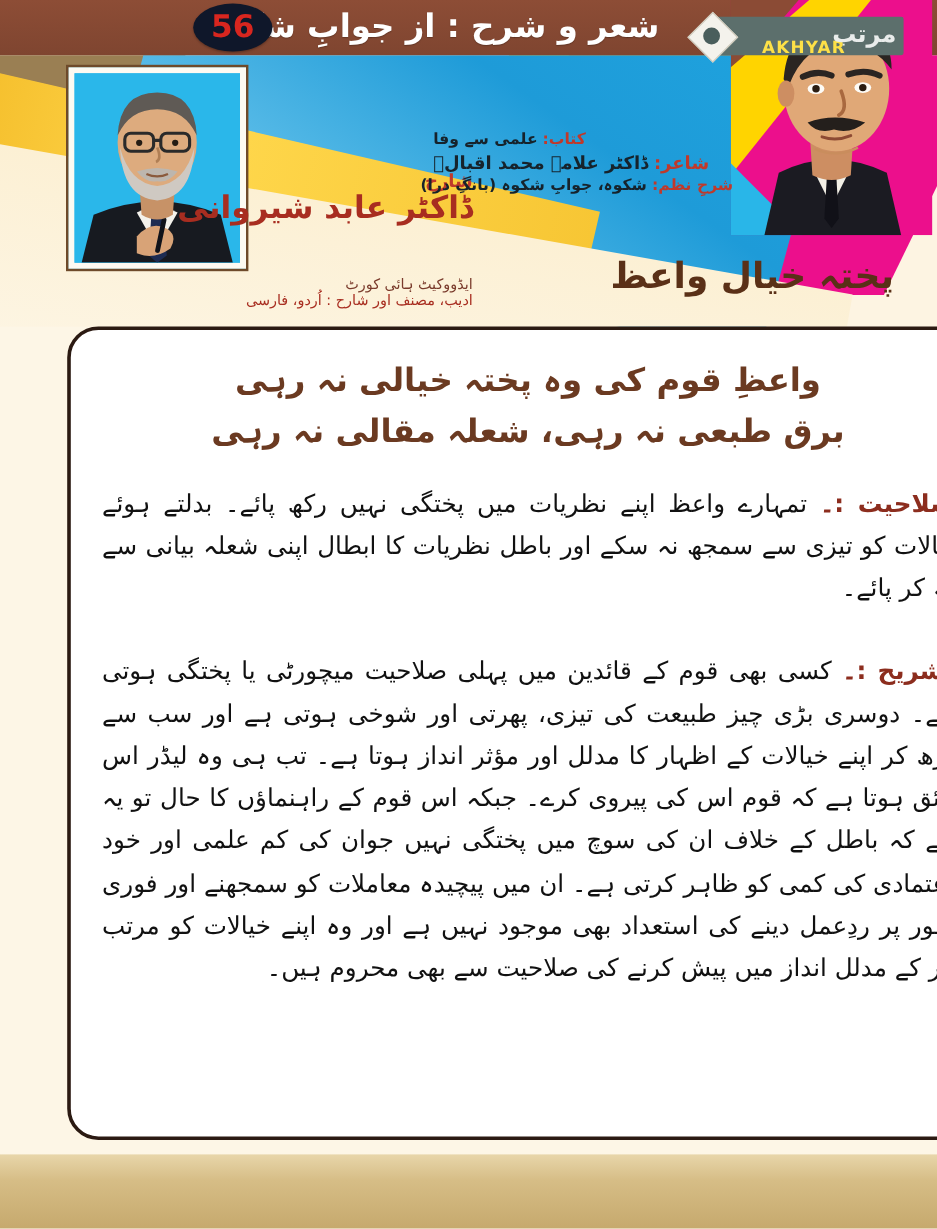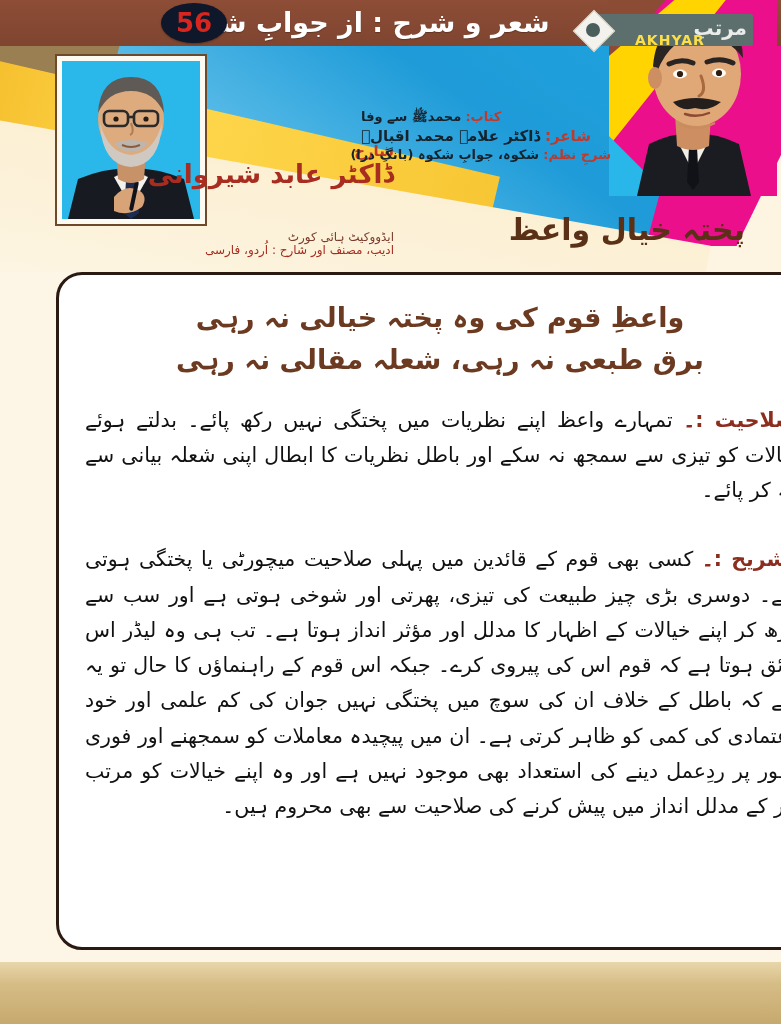--- a/index.html
+++ b/index.html
@@ -387,21 +387,21 @@
   <div class="sharih-credit">
     <span class="sharih-label">شارح</span>
     <span class="sharih-name">ڈاکٹر عابد شیروانی</span>
     <span class="sharih-sub1">ایڈووکیٹ ہائی کورٹ</span>
     <span class="sharih-sub2">ادیب، مصنف اور شارح : اُردو، فارسی</span>
   </div>
 
   <div class="book-meta">
     <div class="row">
       <span class="key">کتاب:</span>
-      <span class="v">محمدﷺ سے وفا</span>
+      <span class="v">علمی سے وفا</span>
     </div>
     <div class="row poet">
       <span class="key">شاعر:</span>
       <span class="v">ڈاکٹر علامہ محمد اقبالؒ</span>
     </div>
     <div class="row">
       <span class="key">شرحِ نظم:</span>
       <span class="v">شکوہ، جوابِ شکوہ (بانگِ درا)</span>
     </div>
   </div>

